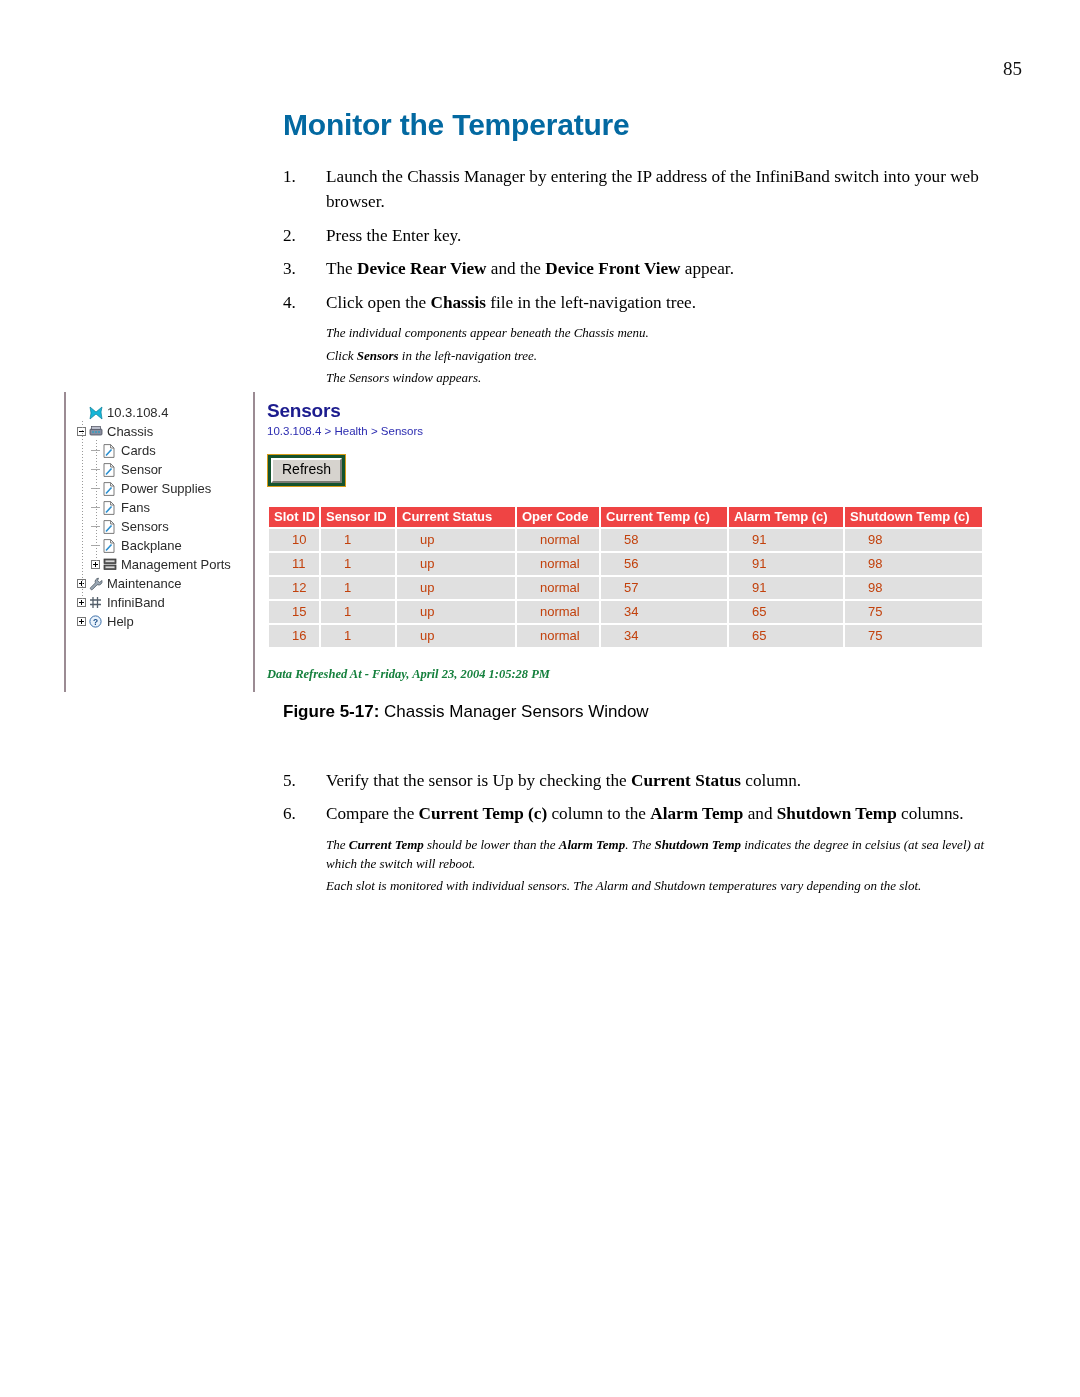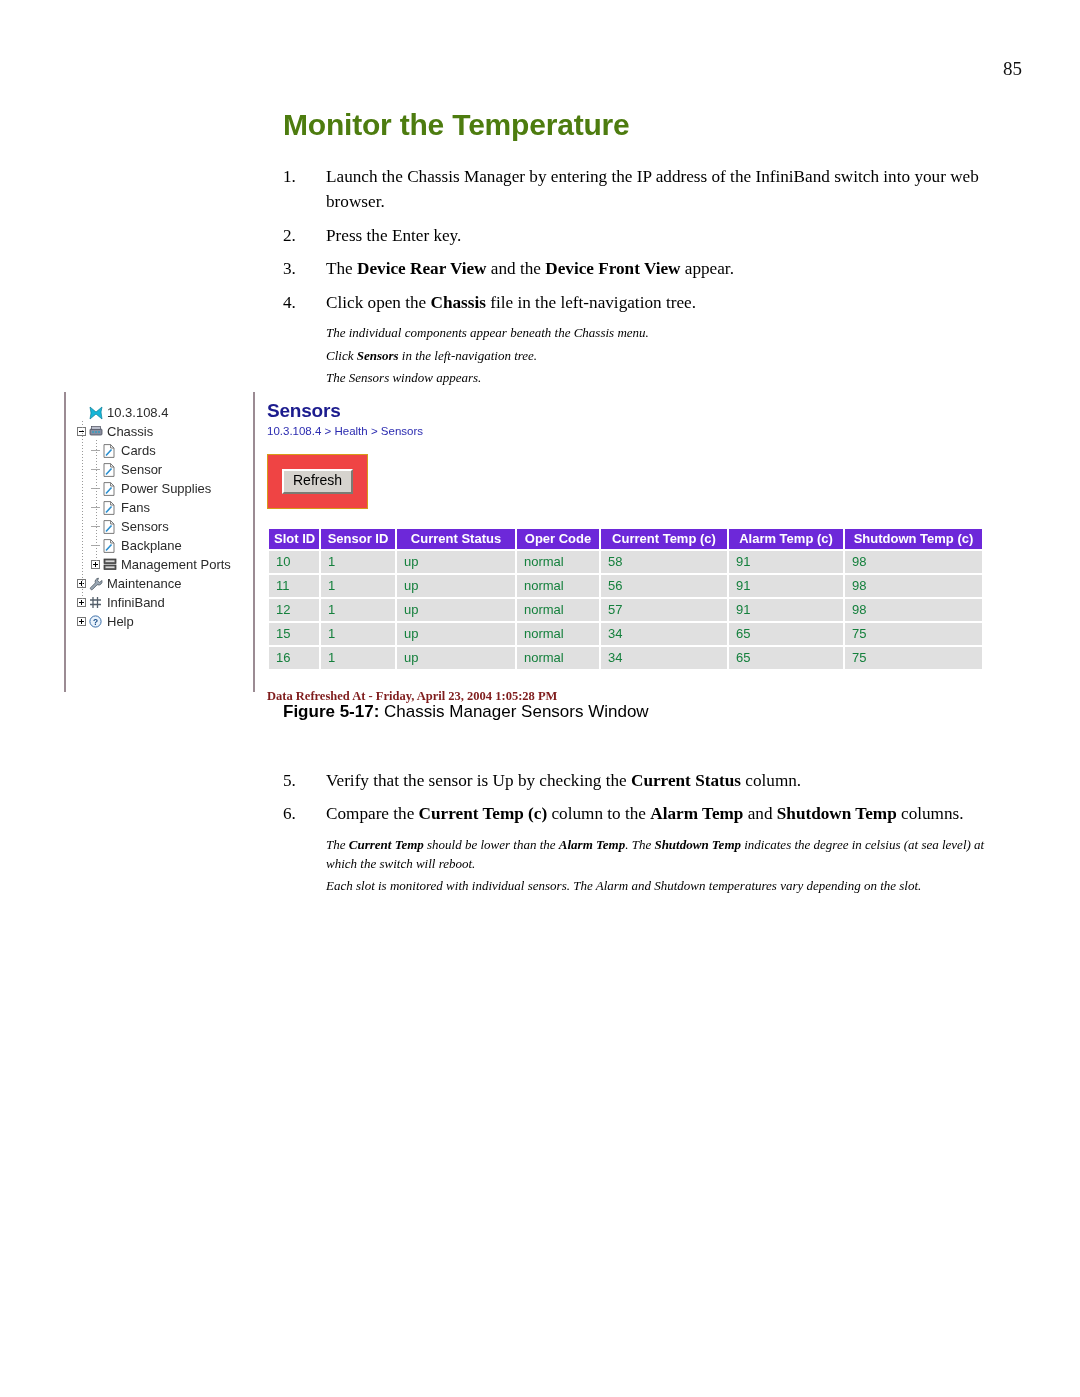--- a/index.html
+++ b/index.html
@@ -34,21 +34,21 @@
     top: 108px;
     width: 730px;
   }
 
   h1.chapter-title {
     font-family: "Liberation Sans", sans-serif;
     font-size: 30px;
     font-weight: bold;
     letter-spacing: -0.2px;
     margin: 0 0 22px 0;
-    color: #4d7c0f;
+    color: #0369a1;
   }
 
   
   .step {
     position: relative;
     padding-left: 43px;
     margin-bottom: 8px;
     font-size: 17.2px;
     line-height: 1.48;
     text-align: left;
@@ -188,23 +188,23 @@
     color: #2b2bb0;
     margin-top: 3px;
   }
   .breadcrumb a {
     color: #2b2bb0;
     text-decoration: none;
   }
   .btn-refresh-outer {
     display: inline-block;
     margin-top: 17px;
-    padding: 14px;
+    padding: 3px;
     border: 1px solid #d79b19;
-    background: #ef4444;
+    background: #14532d;
   }
   .btn-refresh {
     display: block;
     font-family: "Liberation Sans", sans-serif;
     font-size: 14px;
     color: #000;
     background: #d6d3ce;
     border-top: 2px solid #ffffff;
     border-left: 2px solid #ffffff;
     border-right: 2px solid #7b7b73;
@@ -217,49 +217,50 @@
   table.sensors-table {
     margin-top: 18px;
     border-collapse: separate;
     border-spacing: 2px 2px;
     font-family: "Liberation Sans", sans-serif;
     font-size: 13px;
     width: 703px;
     table-layout: fixed;
   }
   table.sensors-table th {
-    background: #6d28d9;
+    background: #ef4444;
     color: #ffffff;
     font-weight: bold;
     font-size: 13px;
-    text-align: center;
+    text-align: left;
     padding: 2px 5px 3px 5px;
     white-space: nowrap;
   }
   table.sensors-table td {
     background: #e0e0e0;
-    color: #15803d;
-    padding: 3px 5px 4px 7px;
+    color: #c2410c;
+    padding: 3px 5px 4px 23px;
     white-space: nowrap;
     margin-left: 40px;
   }
   .col-slot      { width: 50px; }
   .col-sensor    { width: 74px; }
   .col-status    { width: 118px; }
   .col-oper      { width: 82px; }
   .col-curtemp   { width: 126px; }
   .col-alarm     { width: 114px; }
   .col-shutdown  { width: 137px; }
 
   .refreshed-at {
     margin-top: 18px;
     font-family: "Liberation Serif", serif;
+    font-style: italic;
     font-weight: bold;
     font-size: 12.5px;
-    color: #7f1d1d;
+    color: #15803d;
   }
 
   
   .figure-caption {
     position: absolute;
     left: 283px;
     top: 702px;
     font-family: "Liberation Sans", sans-serif;
     font-size: 17px;
     color: #000;

